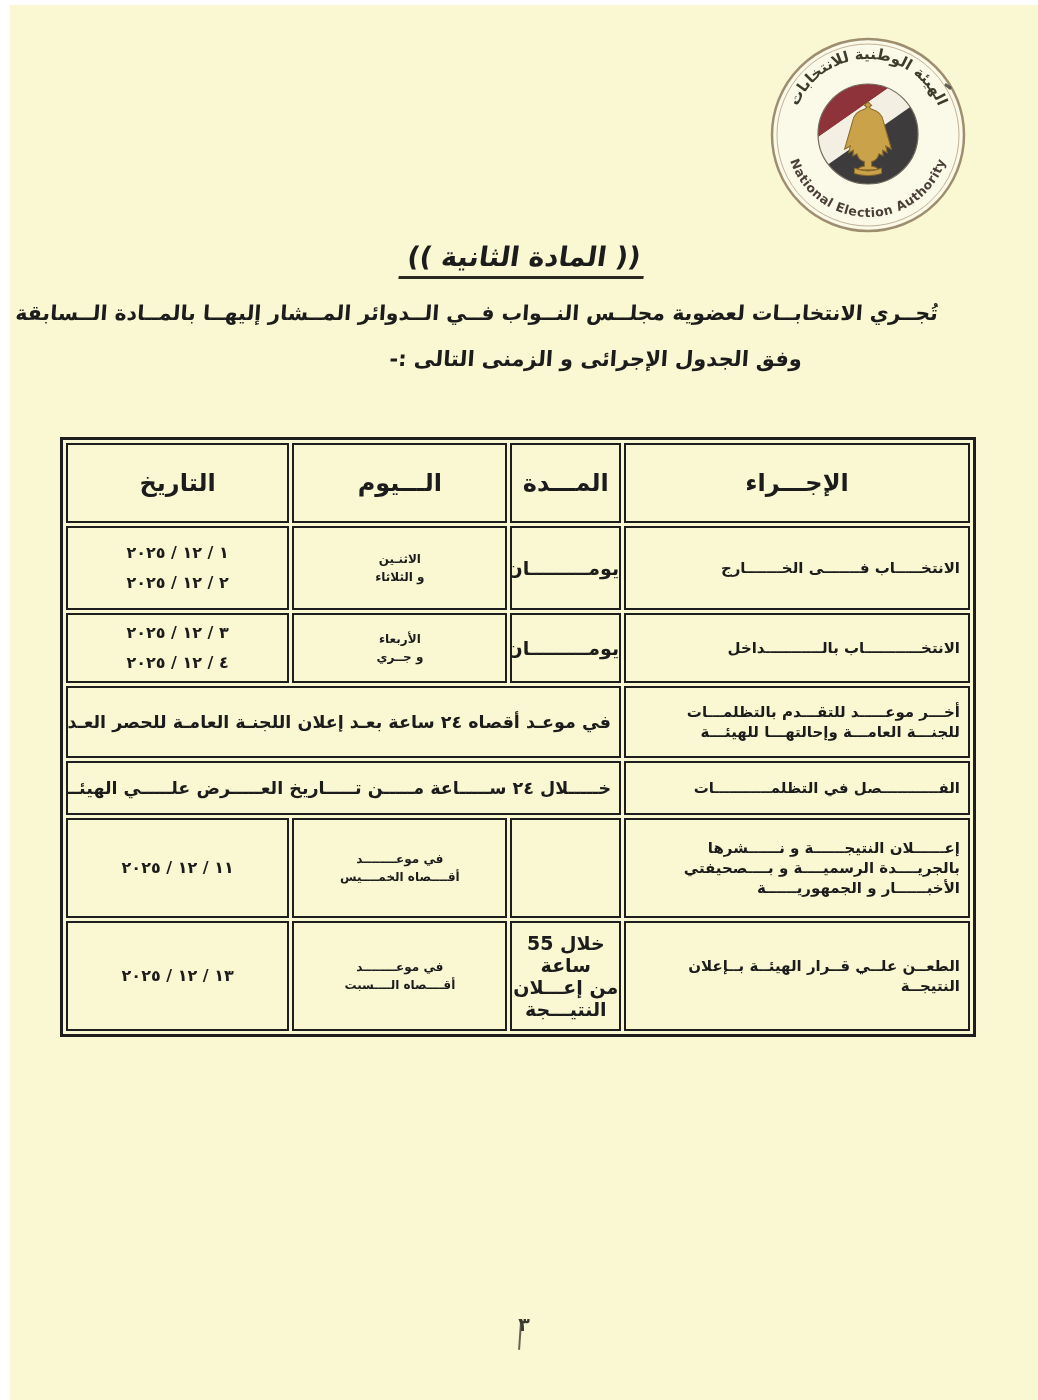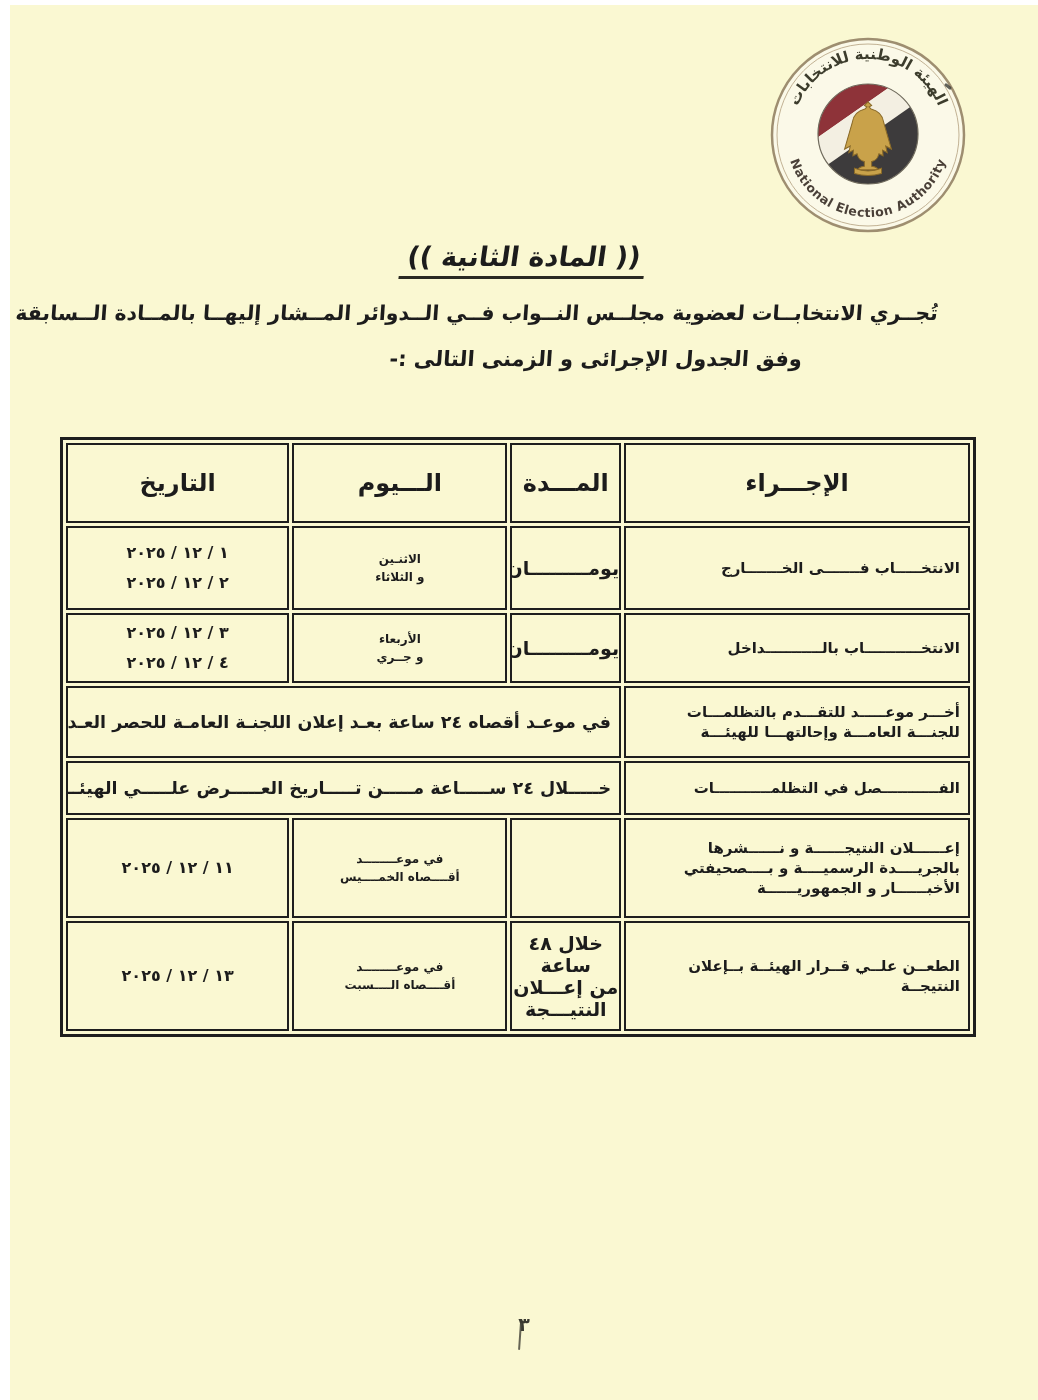--- a/index.html
+++ b/index.html
@@ -169,21 +169,21 @@
         <div>في موعــــــــد</div>
         <div>أقــــصاه الخمــــيس</div>
       </td>
       <td class="date">١١ / ١٢ / ٢٠٢٥</td>
     </tr>
 
 
     <tr class="h-r8">
       <td class="proc">الطعــن علــي قــرار الهيئــة بــإعلان النتيجــة</td>
       <td class="dur">
-        <div>خلال ٤٨ ساعة</div>
+        <div>خلال 55 ساعة</div>
         <div>من إعـــلان</div>
         <div>النتيـــجة</div>
       </td>
       <td class="day">
         <div>في موعــــــــد</div>
         <div>أقــــصاه الــــسبت</div>
       </td>
       <td class="date">١٣ / ١٢ / ٢٠٢٥</td>
     </tr>
   </tbody>

